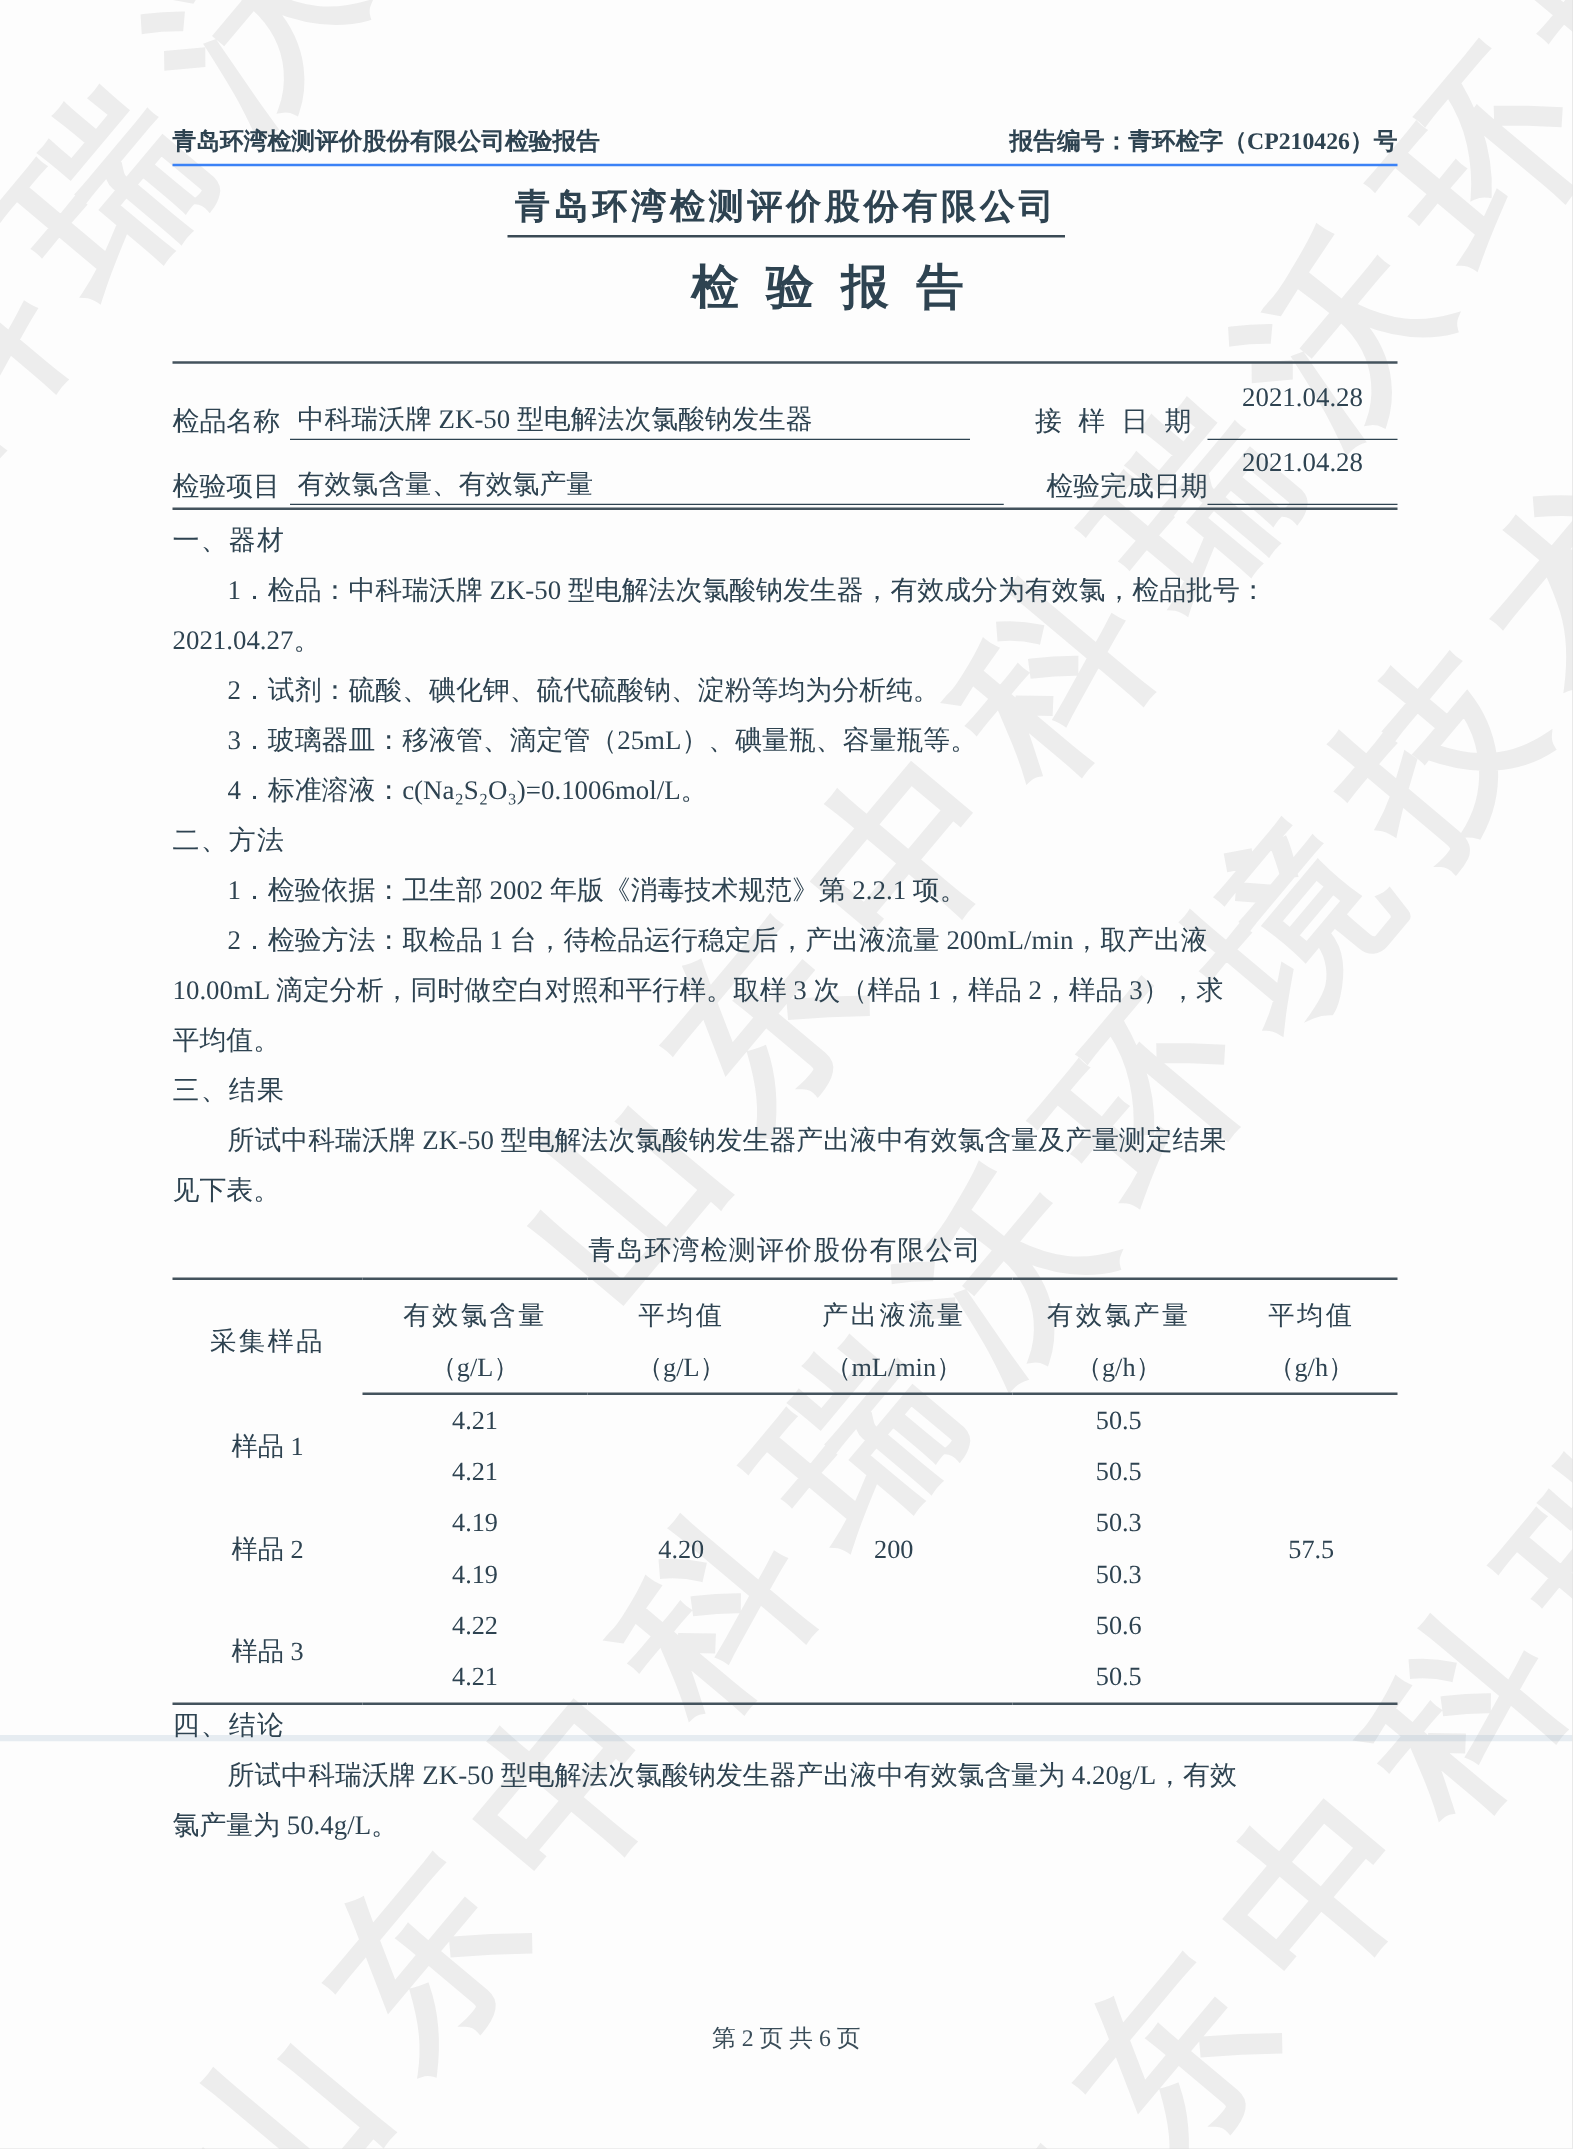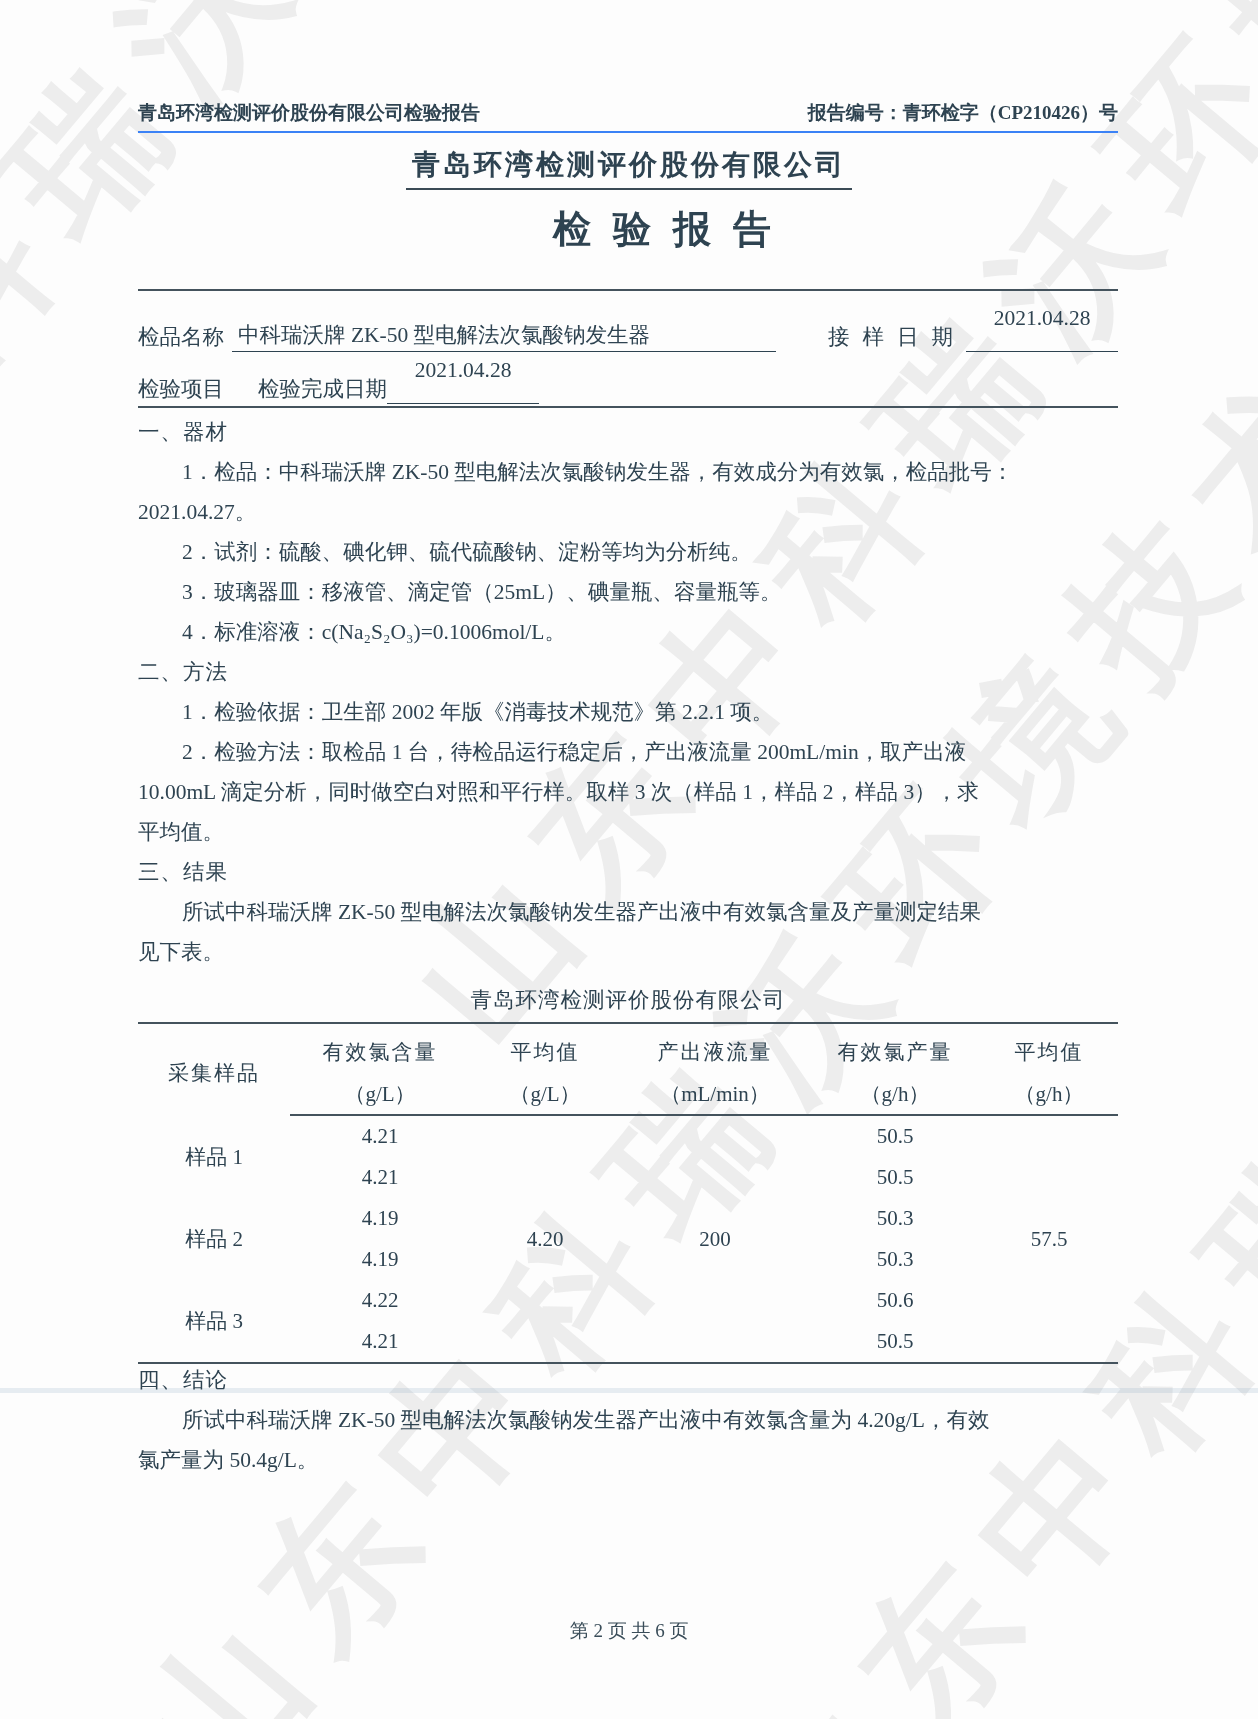--- a/index.html
+++ b/index.html
@@ -100,20 +100,21 @@
 
   <div id="fieldRow1" class="layer field-row">
     <span class="f-label">检品名称</span>
     <span class="f-value">中科瑞沃牌 ZK-50 型电解法次氯酸钠发生器</span>
     <span class="f-label right-spread">接样日期</span>
     <span class="f-date">2021.04.28</span>
   </div>
 
   <div id="fieldRow2" class="layer field-row">
     <span class="f-label">检验项目</span>
+    <span class="f-value">有效氯含量、有效氯产量</span>
     <span class="f-label right">检验完成日期</span>
     <span class="f-date">2021.04.28</span>
   </div>
 
   <div id="rule2" class="layer rule"></div>
 
   <div id="bodyBlock" class="layer">
       <div class="bline heading">一、器材</div>
       <div class="bline indent">1．检品：中科瑞沃牌 ZK-50 型电解法次氯酸钠发生器，有效成分为有效氯，检品批号：</div>
       <div class="bline">2021.04.27。</div>

